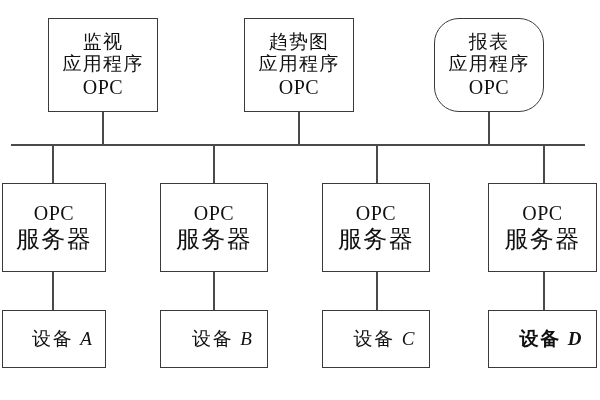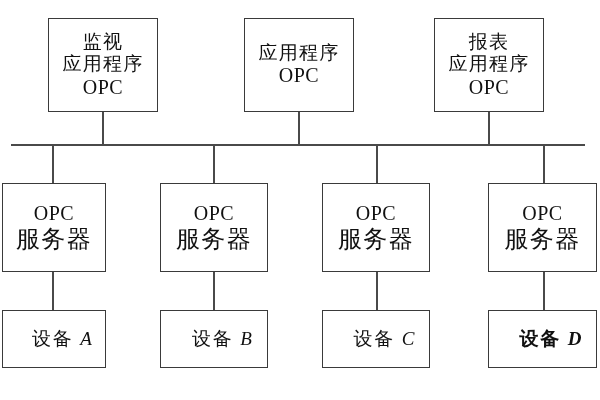--- a/index.html
+++ b/index.html
@@ -78,25 +78,26 @@
 
 <div id="canvas">
 
   <div class="box app-box" style="left:48px; top:18px; width:110px; height:94px;">
     <span class="line">监视</span>
     <span class="line">应用程序</span>
     <span class="line latin">OPC</span>
   </div>
 
   <div class="box app-box" style="left:244px; top:18px; width:110px; height:94px;">
+    <span class="line">趋势图</span>
     <span class="line">应用程序</span>
     <span class="line latin">OPC</span>
   </div>
 
-  <div class="box app-box" style="left:434px; top:18px; width:110px; height:94px;">
+  <div class="box app-box" style="left:434px; top:18px; width:110px; height:94px;border-radius:25px;">
     <span class="line">报表</span>
     <span class="line">应用程序</span>
     <span class="line latin">OPC</span>
   </div>
 
   <div class="conn v" style="left:102px; top:112px; height:33px;"></div>
   <div class="conn v" style="left:298px; top:112px; height:33px;"></div>
   <div class="conn v" style="left:488px; top:112px; height:33px;"></div>
 
   <div class="bus" style="left:11px; top:144px; width:574px;"></div>

